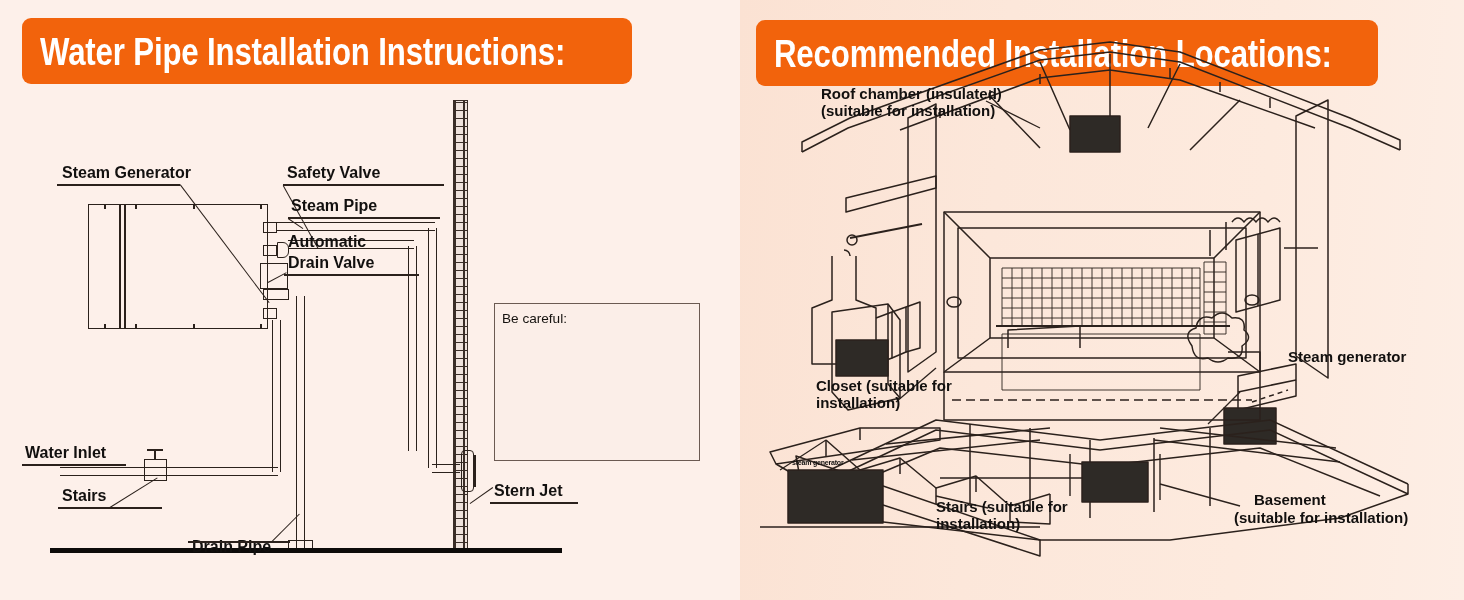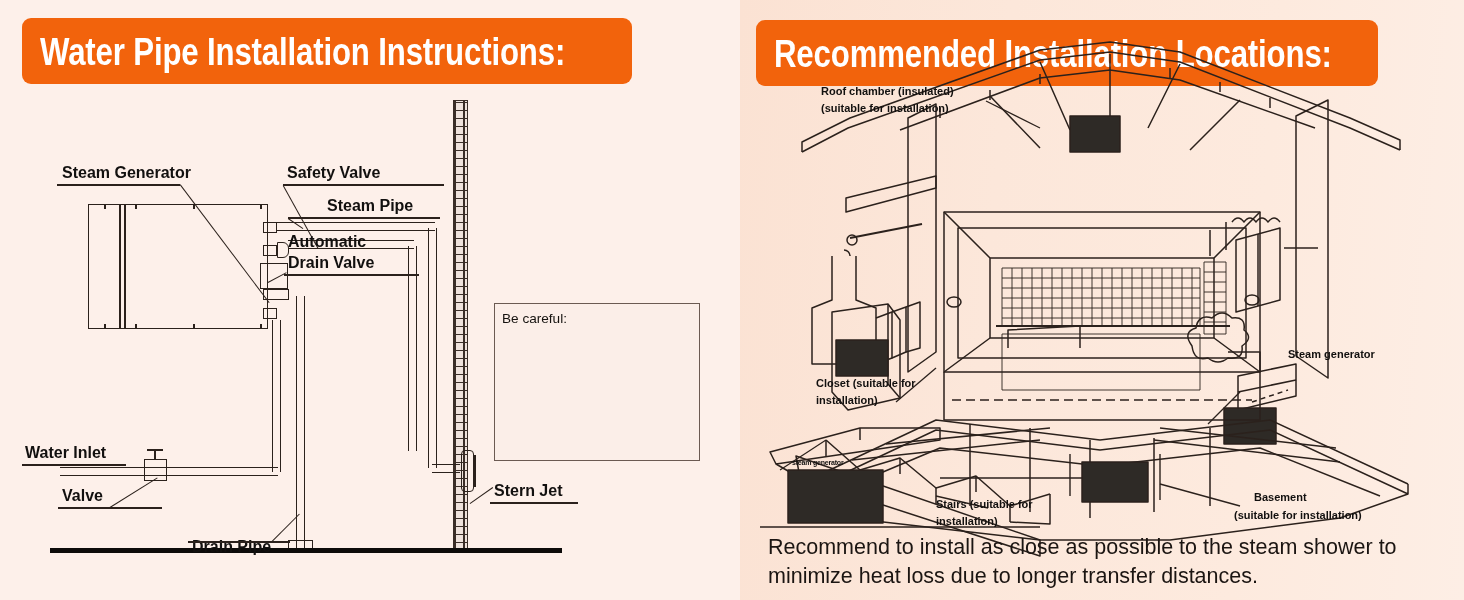--- a/index.html
+++ b/index.html
@@ -43,21 +43,21 @@
 
   
   .lbl {
     position: absolute;
     font-weight: 700;
     font-size: 16px;
     color: #12100f;
     white-space: nowrap;
     line-height: 1.15;
   }
-  .lbl.sm { font-size: 11px; }
+  .lbl.sm { font-size: 15px; }
 
   .rule { position: absolute; background: #2b211c; height: 1.6px; }
   .lead { position: absolute; background: #2b211c; height: 1.4px;
           transform-origin: left center; }
 
   
   .ln  { position: absolute; background: #2b211c; }
   .hln { height: 1.5px; }
   .vln { width: 1.5px; }
 
@@ -154,33 +154,33 @@
     <div id="ground"></div>
 
     <div class="lbl" style="left:62px; top:164px;">Steam Generator</div>
     <div class="rule" style="left:57px; top:184px; width:123px;"></div>
     <div class="lead" style="left:180px; top:184px; width:148px; transform:rotate(53deg);"></div>
 
     <div class="lbl" style="left:287px; top:164px;">Safety Valve</div>
     <div class="rule" style="left:283px; top:184px; width:161px;"></div>
     <div class="lead" style="left:283px; top:185px; width:72px; transform:rotate(61deg);"></div>
 
-    <div class="lbl" style="left:291px; top:197px;margin-left:36px;">Steam Pipe</div>
+    <div class="lbl" style="left:291px; top:197px;">Steam Pipe</div>
     <div class="rule" style="left:288px; top:217px; width:152px;"></div>
     <div class="lead" style="left:288px; top:218px; width:18px; transform:rotate(34deg);"></div>
 
     <div class="lbl" style="left:288px; top:233px;">Automatic</div>
     <div class="lbl" style="left:288px; top:254px;text-align:right;">Drain Valve</div>
     <div class="rule" style="left:284px; top:274px; width:135px;"></div>
     <div class="lead" style="left:268px; top:282px; width:21px; transform:rotate(-28deg);"></div>
 
     <div class="lbl" style="left:25px; top:444px;text-align:right;">Water Inlet</div>
     <div class="rule" style="left:22px; top:464px; width:104px;"></div>
 
-    <div class="lbl" style="left:62px; top:487px;">Valve</div>
+    <div class="lbl" style="left:62px; top:487px;">Stairs</div>
     <div class="rule" style="left:58px; top:507px; width:104px;"></div>
     <div class="lead" style="left:110px; top:507px; width:56px; transform:rotate(-32deg);"></div>
 
     <div class="lbl" style="left:192px; top:538px;">Drain Pipe</div>
     <div class="rule" style="left:188px; top:541px; width:102px;"></div>
     <div class="lead" style="left:272px; top:541px; width:39px; transform:rotate(-45deg);"></div>
 
     <div class="lbl" style="left:494px; top:482px;">Stern Jet</div>
     <div class="rule" style="left:490px; top:502px; width:88px;"></div>
     <div class="lead" style="left:470px; top:503px; width:28px; transform:rotate(-35deg);"></div>
@@ -318,16 +318,15 @@
     <div class="lbl sm" style="left:548px; top:348px;">Steam generator</div>
 
     <div class="lbl sm" style="left:196px; top:498px;">Stairs (suitable for</div>
     <div class="lbl sm" style="left:196px; top:515px;">installation)</div>
 
     <div class="lbl sm" style="left:514px; top:491px;">Basement</div>
     <div class="lbl sm" style="left:494px; top:509px;">(suitable for installation)</div>
 
     <div class="lbl" style="left:52px; top:459px; font-size:7px; letter-spacing:-0.2px;">steam generator</div>
 
-    <div id="caption">Recommend to install as close as possible to the steam shower to minimize heat loss due to longer transfer distances.</div>
 
   </div>
 </div>
 
 </body></html>

